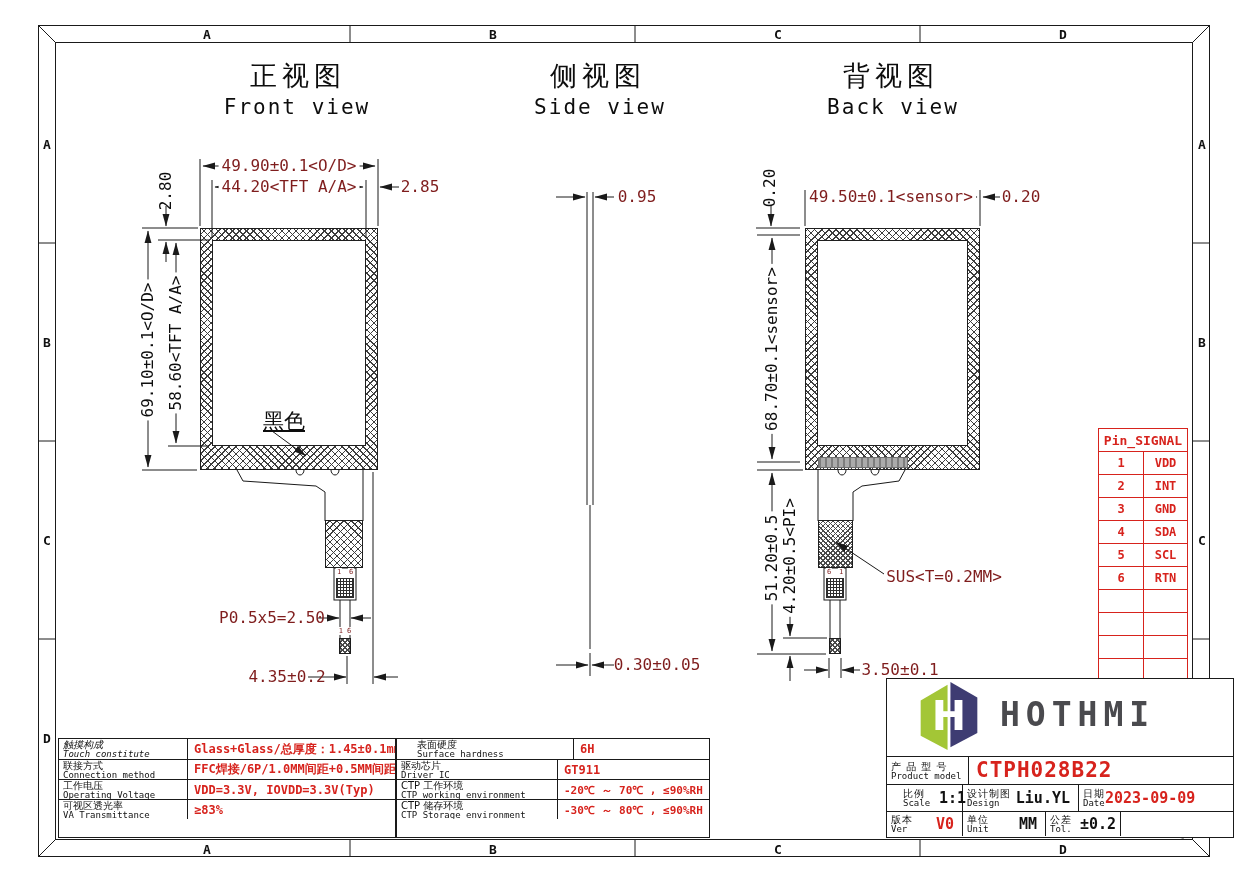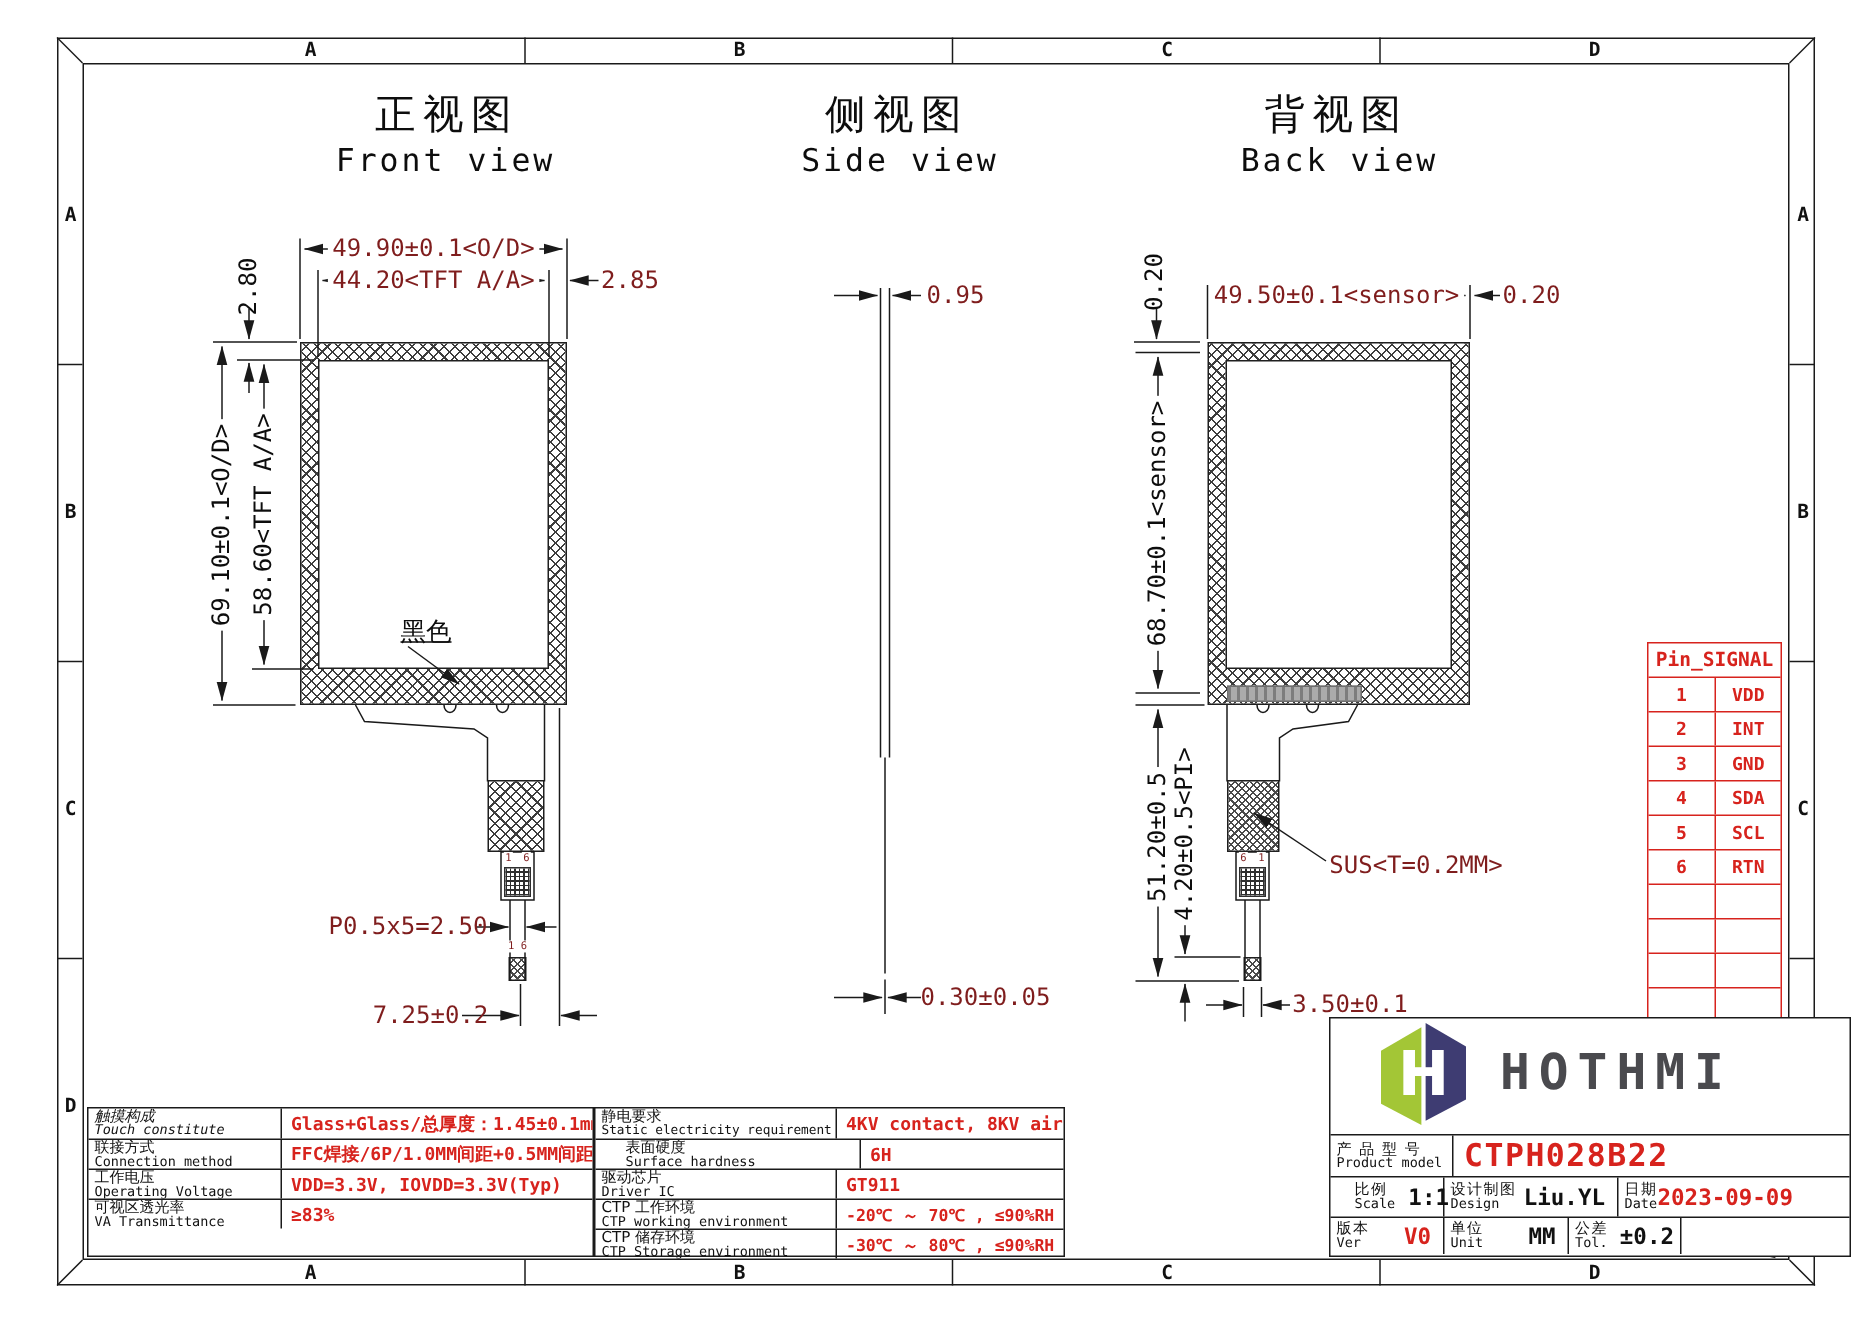--- a/index.html
+++ b/index.html
@@ -35,21 +35,21 @@
                font-size:27px; letter-spacing:5px; white-space:nowrap; color:#0d0d0d; }
   .vtitle-en { position:absolute; transform:translate(-50%,-50%); font-family:"DejaVu Sans Mono",monospace;
                font-size:21px; letter-spacing:2px; white-space:nowrap; color:#0d0d0d; }
   .dim { position:absolute; transform:translate(-50%,-50%); font:16px/1.15 "DejaVu Sans Mono",monospace;
          color:#7f1d1d; background:#fff; padding:0 3px; white-space:nowrap; }
   .vdim { position:absolute; transform:translate(-50%,-50%) rotate(-90deg);
           font:16px/1.15 "DejaVu Sans Mono",monospace; color:#0d0d0d; background:#fff; padding:0 3px; white-space:nowrap; }
   .nobg { background:transparent; padding:0; }
   .tiny { font-size:7px; padding:0 1px; background:#fff; }
   .cn-label { position:absolute; transform:translate(-50%,-50%); font-family:"DejaVu Sans",sans-serif;
-              font-size:17px; text-decoration:underline; white-space:nowrap; color:#0d0d0d;text-align:right; }
+              font-size:21px; text-decoration:underline; white-space:nowrap; color:#0d0d0d;text-align:right; }
 
   
   .pin-table { position:absolute; left:1098px; top:428px; width:90px; height:252px;
                border:1px solid #d7231d; color:#d7231d; background:#fff; }
   .pin-head { height:22px; display:flex; align-items:center; justify-content:center;
               font:600 13px "DejaVu Sans Mono",monospace; }
   .pin-row { height:23px; display:flex; border-top:1px solid #d7231d; font:600 12px "DejaVu Sans Mono",monospace; }
   .pin-row .c1 { width:44px; display:flex; align-items:center; justify-content:center; }
   .pin-row .c2 { flex:1; border-left:1px solid #d7231d; display:flex; align-items:center; justify-content:center; }
   .pin-row.empty .c1, .pin-row.empty .c2 { color:transparent; }
@@ -233,21 +233,21 @@
   </svg>
 
   <div class="dim" style="left:289px;top:166px;">49.90±0.1&lt;O/D&gt;</div>
   <div class="dim" style="left:289px;top:187px;">44.20&lt;TFT A/A&gt;</div>
   <div class="dim nobg" style="left:420px;top:187px;">2.85</div>
   <div class="vdim nobg" style="left:166px;top:191px;">2.80</div>
   <div class="vdim" style="left:148px;top:350px;">69.10±0.1&lt;O/D&gt;</div>
   <div class="vdim" style="left:176px;top:343px;">58.60&lt;TFT A/A&gt;</div>
   <div class="cn-label" style="left:284px;top:421px;">黑色</div>
   <div class="dim nobg" style="left:272px;top:618px;">P0.5x5=2.50</div>
-  <div class="dim nobg" style="left:287px;top:677px;">7.25±0.2</div>
+  <div class="dim nobg" style="left:287px;top:677px;">4.35±0.2</div>
   <div class="dim tiny" style="left:339px;top:572px;">1</div>
   <div class="dim tiny" style="left:351px;top:572px;">6</div>
   <div class="dim tiny nobg" style="left:345px;top:631px;">1 6</div>
 
   <div class="dim nobg" style="left:637px;top:197px;">0.95</div>
   <div class="dim nobg" style="left:657px;top:665px;">0.30±0.05</div>
 
   <div class="dim" style="left:891px;top:197px;">49.50±0.1&lt;sensor&gt;</div>
   <div class="dim nobg" style="left:1021px;top:197px;">0.20</div>
   <div class="vdim nobg" style="left:770px;top:188px;">0.20</div>
@@ -329,27 +329,20 @@
       <div class="spec-label" style="width:128px;">
         <div class="cn">可视区透光率</div>
           <div class="en">VA Transmittance</div>
       </div>
       <div class="spec-value">≥83%</div>
     </div>
   </div>
 
   <div class="spec" style="left:396px;width:314px;">
     <div class="spec-row">
-      <div class="spec-label" style="width:160px;">
-        <div class="cn">静电要求</div>
-          <div class="en" style="font-size:8.5px;">Static electricity requirement</div>
-      </div>
-      <div class="spec-value">4KV contact, 8KV air</div>
-    </div>
-    <div class="spec-row">
       <div class="spec-label" style="width:160px;margin-left:16px;">
         <div class="cn">表面硬度</div>
           <div class="en">Surface hardness</div>
       </div>
       <div class="spec-value">6H</div>
     </div>
     <div class="spec-row">
       <div class="spec-label" style="width:160px;">
         <div class="cn">驱动芯片</div>
           <div class="en">Driver IC</div>

